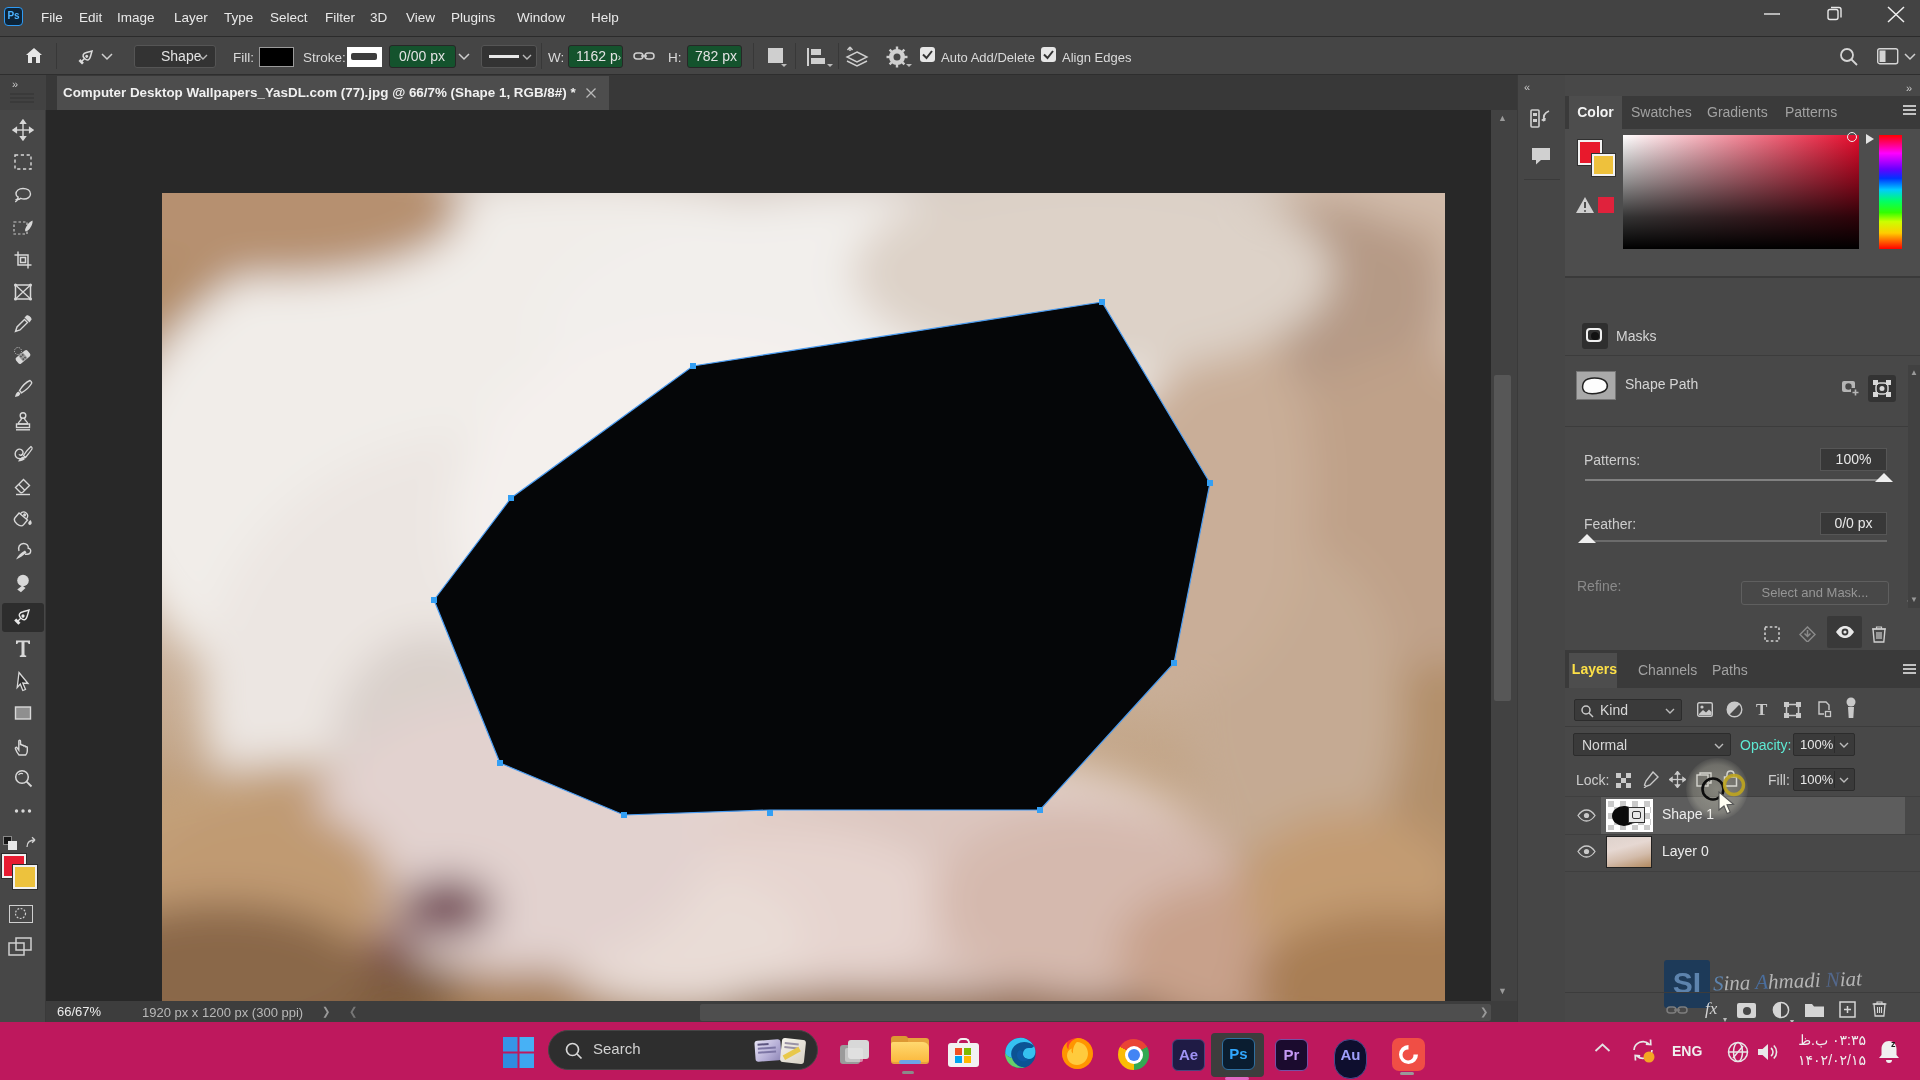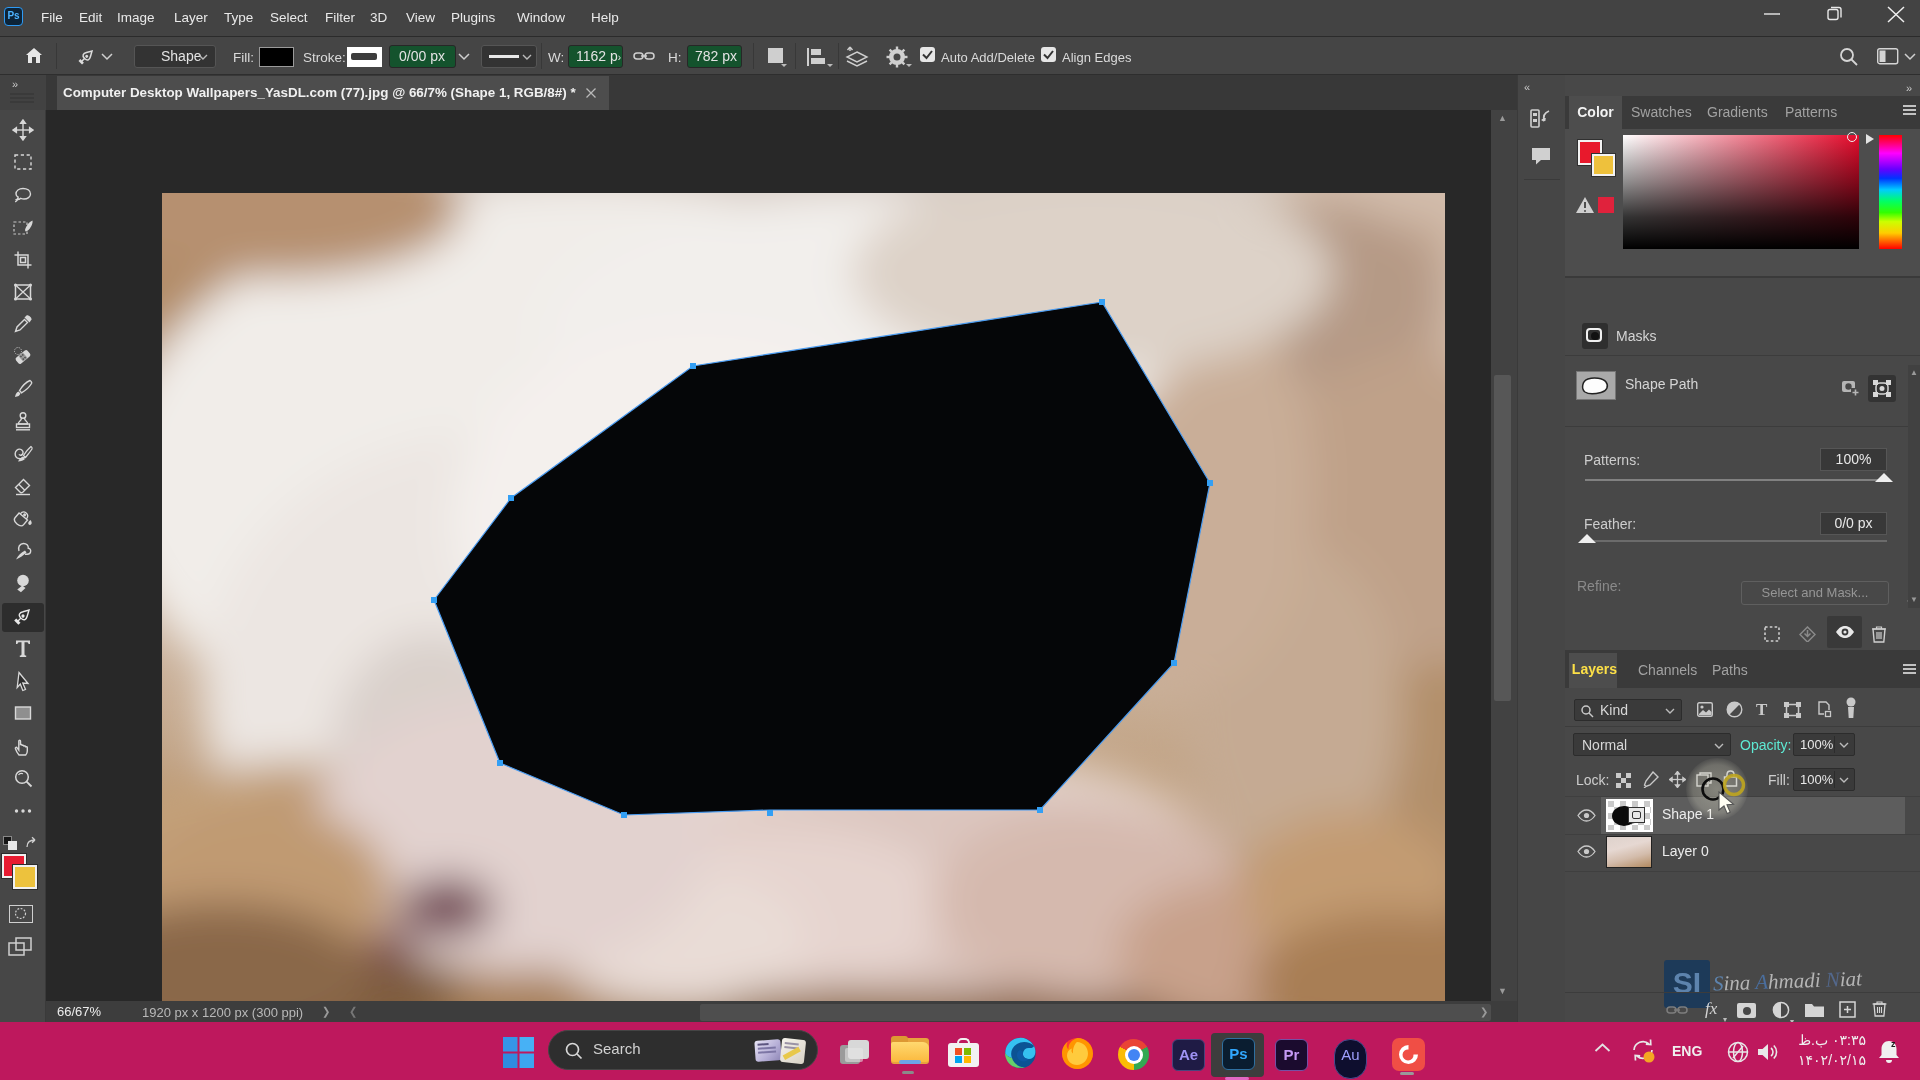--- a/index.html
+++ b/index.html
@@ -806,21 +806,21 @@
     </svg>
     <div class="abs" style="left:1118px;top:17px;width:31px;height:31px;border-radius:50%;background:conic-gradient(from -60deg, #ea4335 0deg 120deg, #34a853 120deg 240deg, #fbbc05 240deg 360deg)">
       <div style="position:absolute;left:6.5px;top:6.5px;width:18px;height:18px;background:#fff;border-radius:50%"></div>
       <div style="position:absolute;left:9.5px;top:9.5px;width:12px;height:12px;background:#4285f4;border-radius:50%"></div>
     </div>
     <div class="abs" style="left:1172px;top:17px;width:33px;height:32px;background:#1f1b45;border-radius:6px;border:1.5px solid #4a447d;color:#9f93f5;font-size:15px;font-weight:bold;text-align:center;line-height:30px">Ae</div>
     <div class="abs" style="left:1211px;top:11px;width:53px;height:44px;background:#3d3d3d;border-radius:4px"></div>
     <div class="abs" style="left:1222px;top:16px;width:33px;height:32px;background:#0a1d30;border-radius:6px;border:1.5px solid #2f70a0;color:#31a8ff;font-size:15px;font-weight:bold;text-align:center;line-height:30px">Ps</div>
     <div class="abs" style="left:1225px;top:55px;width:24px;height:3px;background:#e268c3;border-radius:2px"></div>
     <div class="abs" style="left:1275px;top:17px;width:33px;height:32px;background:#1b0b2e;border-radius:6px;border:1.5px solid #7550a5;color:#c59af5;font-size:15px;font-weight:bold;text-align:center;line-height:30px">Pr</div>
-    <div class="abs" style="left:1334px;top:17px;width:33px;height:40px;background:#0e0e2e;border-radius:16px;border:1.5px solid #4a4a8d;color:#9e9efc;font-size:15px;font-weight:normal;text-align:center;line-height:30px">Au</div>
+    <div class="abs" style="left:1334px;top:17px;width:33px;height:40px;background:#0e0e2e;border-radius:16px;border:1.5px solid #4a4a8d;color:#9e9efc;font-size:15px;font-weight:bold;text-align:center;line-height:30px">Au</div>
     <div class="abs" style="left:1392px;top:16px;width:33px;height:33px;background:#f04e45;border-radius:7px">
       <svg style="position:absolute;left:5px;top:5px" width="23" height="23" viewBox="0 0 23 23">
           <path d="M11.5 2 A9.5 9.5 0 1 0 21 11.5 L16.5 11.5 A5.5 5.5 0 1 1 11.5 6.5 Z" fill="#fff"></path>
         </svg>
     </div>
     <div class="abs" style="left:1400px;top:50px;width:14px;height:3px;background:#9a9a9a;border-radius:2px"></div>
     <svg class="abs" style="left:1594px;top:20px" width="17" height="12">
         <path d="M1.5 9 L8.5 2.5 L15.5 9" fill="none" stroke="#e2e2e2" stroke-width="1.8"></path>
       </svg>
     <svg class="abs" style="left:1630px;top:14px" width="26" height="28" viewBox="0 0 26 28">

